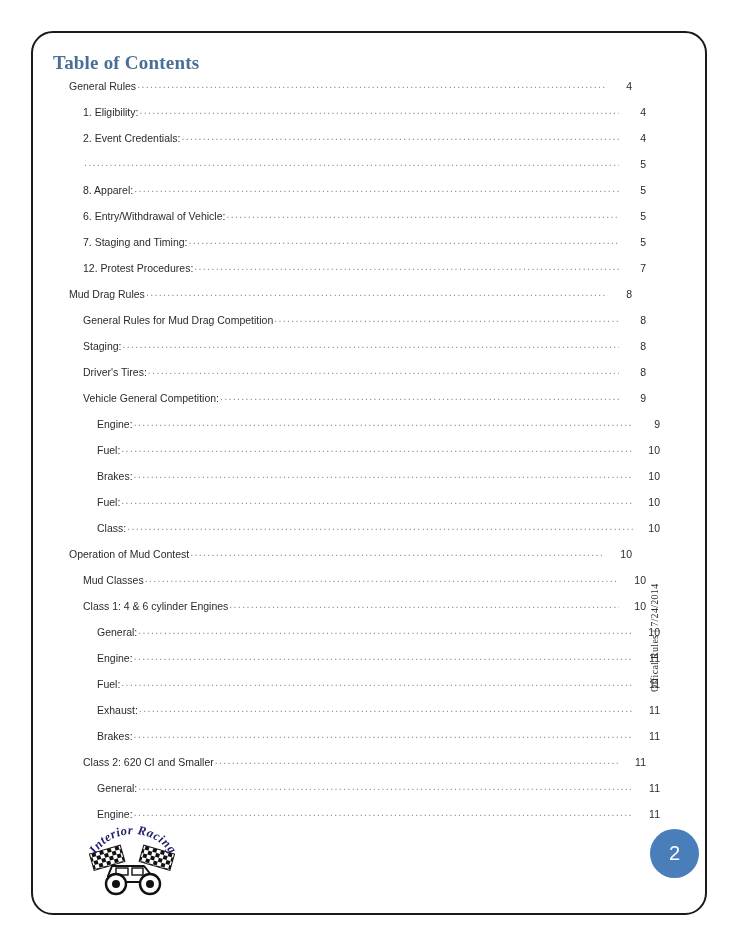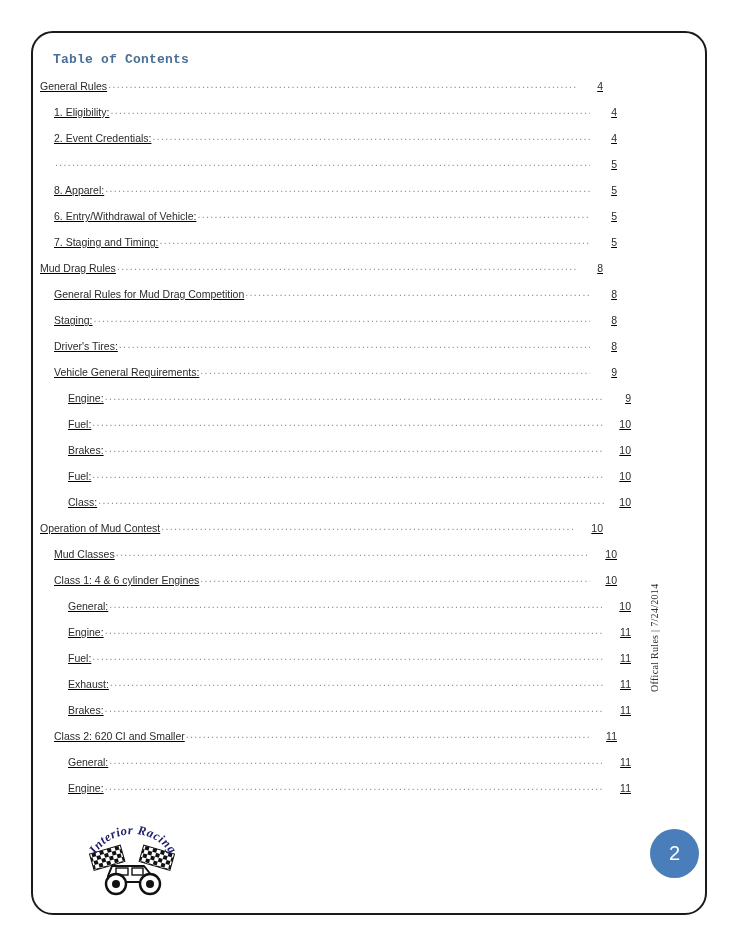--- a/index.html
+++ b/index.html
@@ -26,35 +26,34 @@
     border: 2px solid #1a1a1a;
     border-radius: 22px;
     background: #ffffff;
   }
 
   
   #toc-title {
     position: absolute;
     left: 53px;
     top: 52px;
-    font-family: Liberation Mono, monospace;
+    font-family: Liberation Serif, serif;
     font-weight: bold;
-    font-size: 13px;
+    font-size: 19px;
     letter-spacing: 0.2px;
     color: #4a6f96;
     white-space: nowrap;
   }
 
   
   #toc-list {
     position: absolute;
-    left: 40px;
+    left: 69px;
     top: 79px;
     width: 563px;
-    text-decoration: underline;
   }
   .toc-row {
     display: flex;
     align-items: baseline;
     width: 100%;
     height: 26px;
     font-size: 10.5px;
     color: #2b2b2b;
     white-space: nowrap;
     overflow: hidden;
@@ -167,20 +166,25 @@
     <div class="toc-row lvl2">
       <span class="toc-label">6. Entry/Withdrawal of Vehicle:</span>
       <span class="toc-leader"></span>
       <span class="toc-page">5</span>
     </div>
     <div class="toc-row lvl2">
       <span class="toc-label">7. Staging and Timing:</span>
       <span class="toc-leader"></span>
       <span class="toc-page">5</span>
     </div>
+    <div class="toc-row lvl2">
+      <span class="toc-label">12. Protest Procedures:</span>
+      <span class="toc-leader"></span>
+      <span class="toc-page">7</span>
+    </div>
     <div class="toc-row lvl1">
       <span class="toc-label">Mud Drag Rules</span>
       <span class="toc-leader"></span>
       <span class="toc-page">8</span>
     </div>
     <div class="toc-row lvl2">
       <span class="toc-label">General Rules for Mud Drag Competition</span>
       <span class="toc-leader"></span>
       <span class="toc-page">8</span>
     </div>
@@ -188,21 +192,21 @@
       <span class="toc-label">Staging:</span>
       <span class="toc-leader"></span>
       <span class="toc-page">8</span>
     </div>
     <div class="toc-row lvl2">
       <span class="toc-label">Driver's Tires:</span>
       <span class="toc-leader"></span>
       <span class="toc-page">8</span>
     </div>
     <div class="toc-row lvl2">
-      <span class="toc-label">Vehicle General Requirements:</span>
+      <span class="toc-label">Vehicle General Competition:</span>
       <span class="toc-leader"></span>
       <span class="toc-page">9</span>
     </div>
     <div class="toc-row lvl3">
       <span class="toc-label">Engine:</span>
       <span class="toc-leader"></span>
       <span class="toc-page">9</span>
     </div>
     <div class="toc-row lvl3">
       <span class="toc-label">Fuel:</span>

